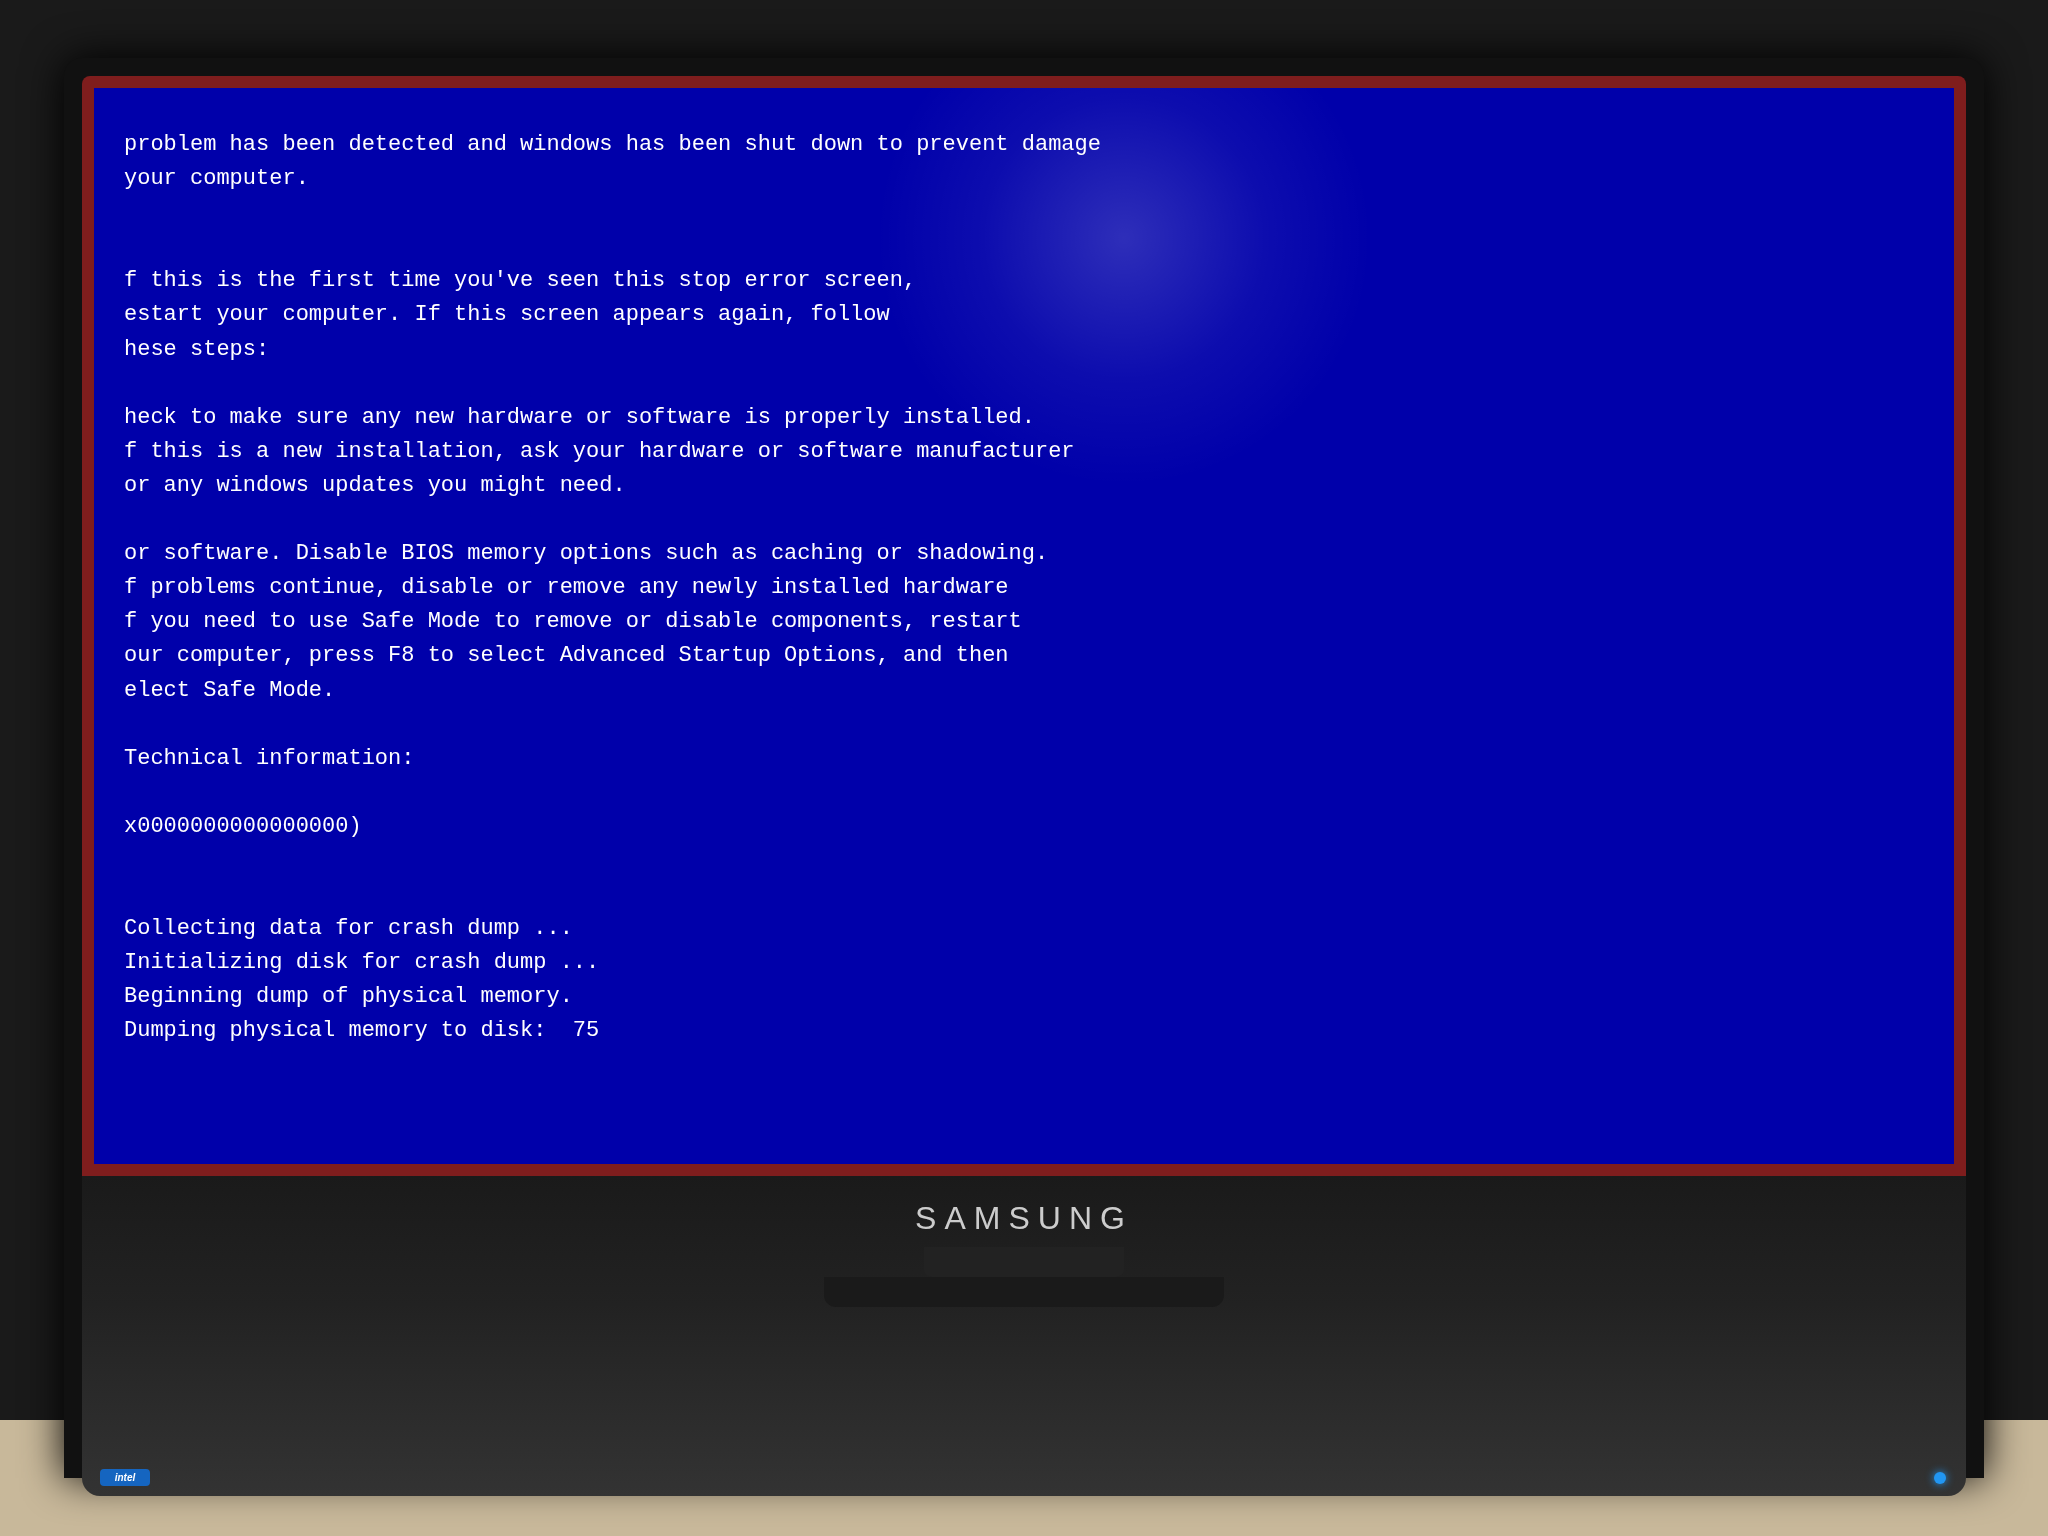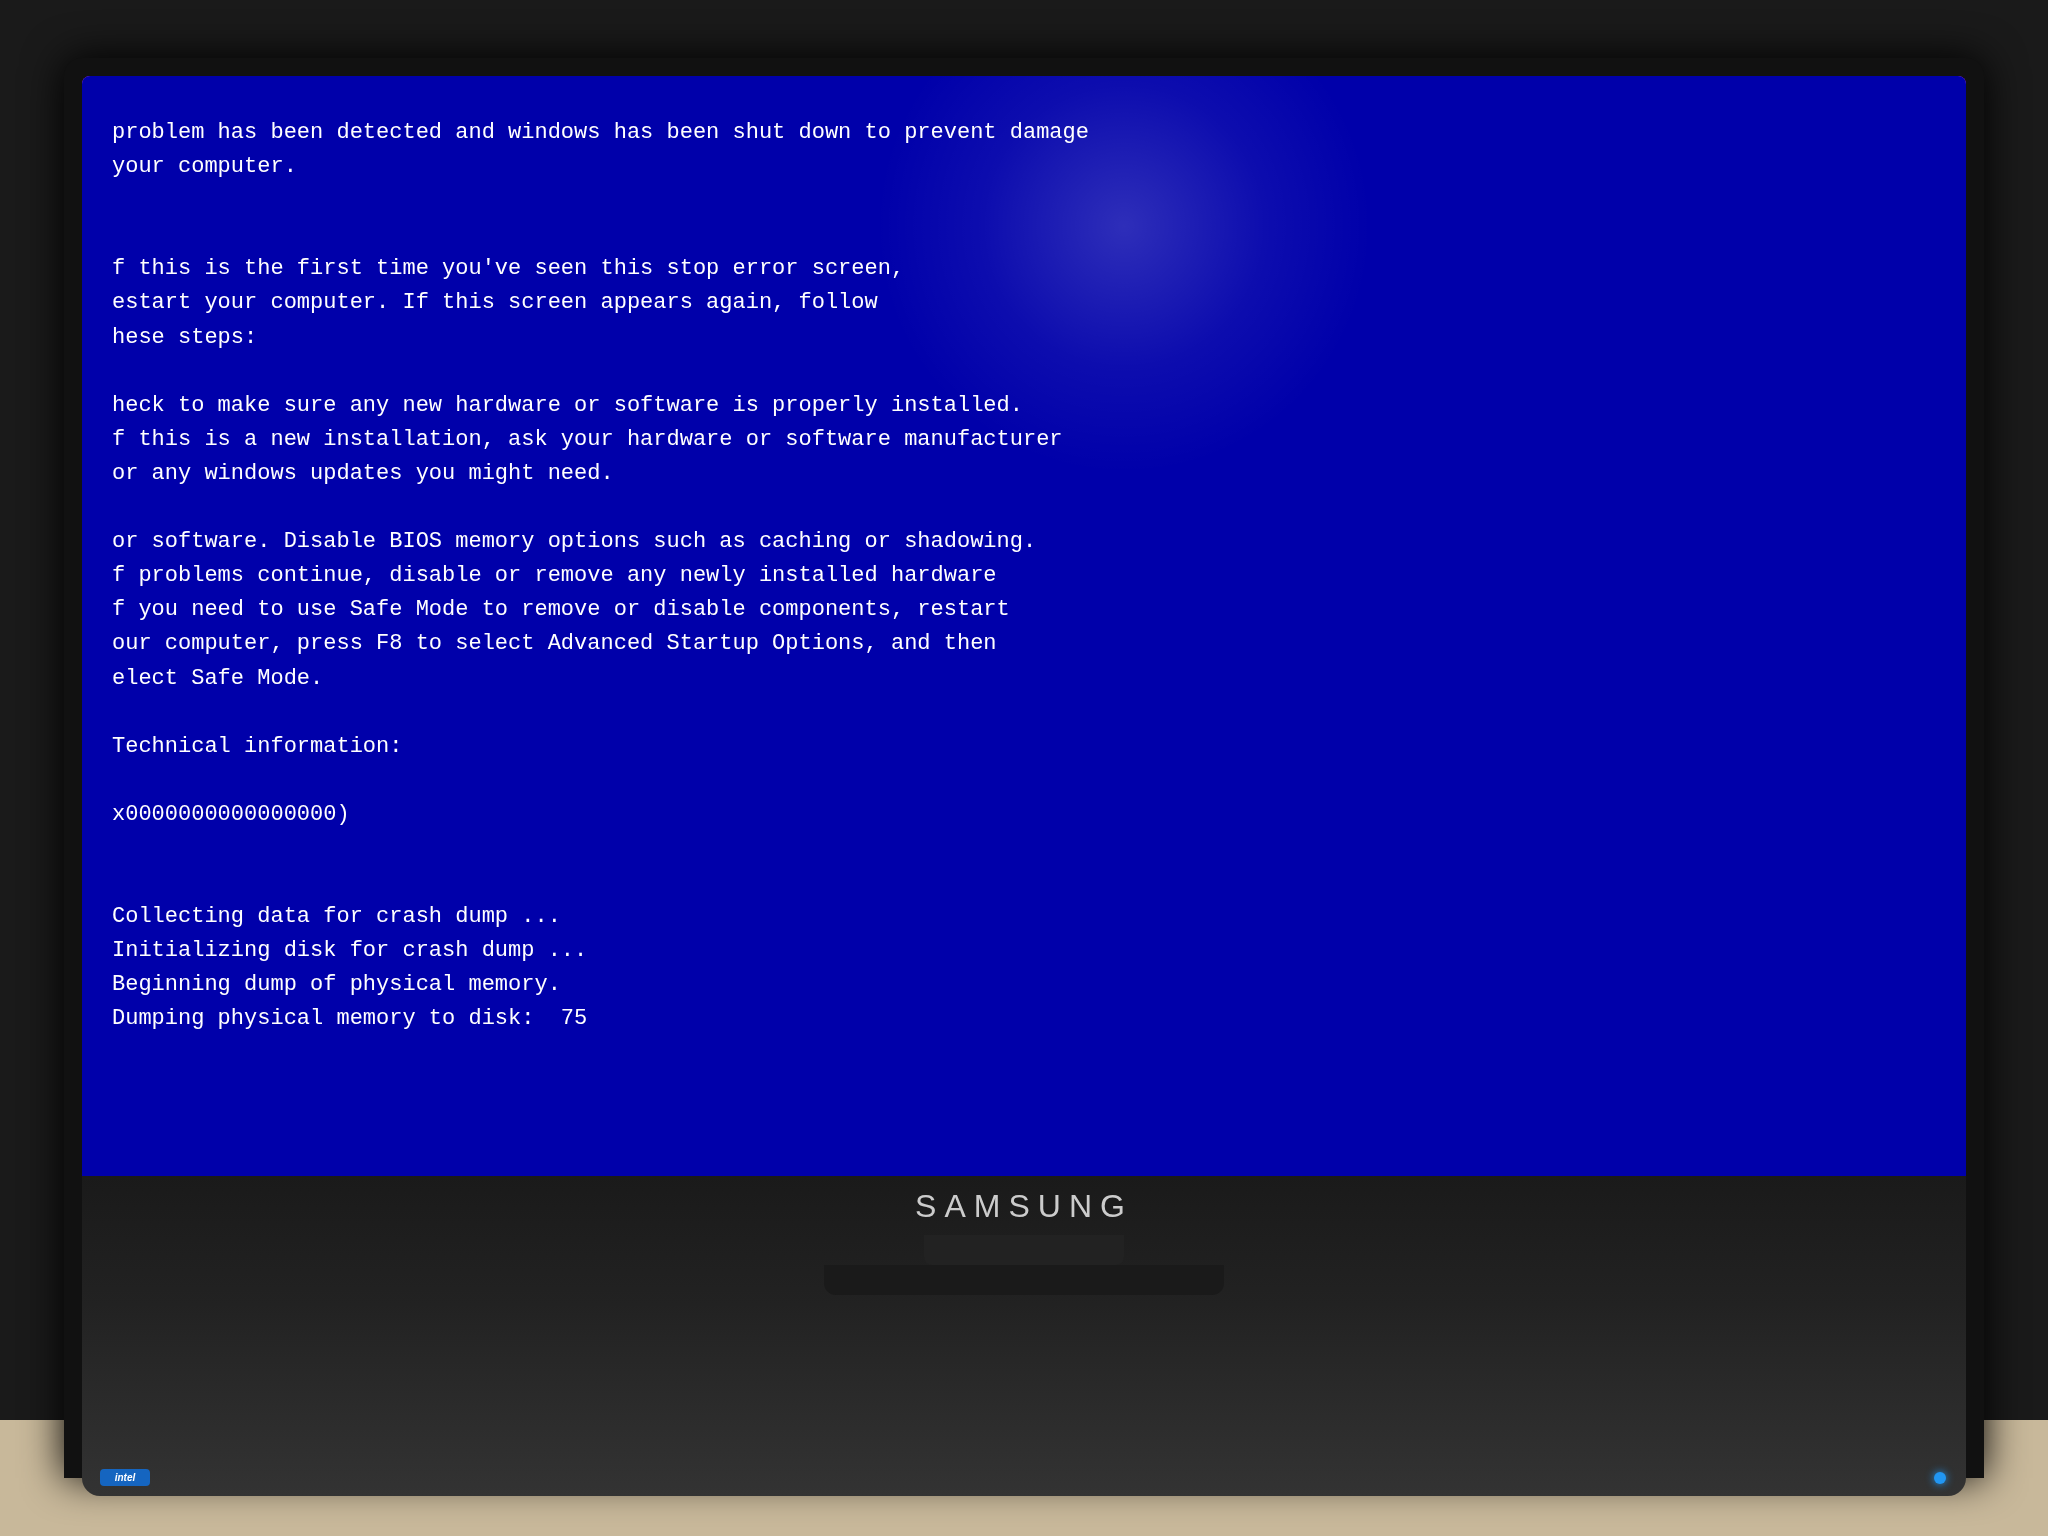--- a/index.html
+++ b/index.html
@@ -22,23 +22,23 @@
       background: #111;
       border-radius: 18px 18px 0 0;
       padding: 18px 18px 0 18px;
       position: relative;
       box-shadow: 0 0 40px #000;
     }
 
     .monitor-screen-bezel {
       width: 100%;
       height: 1100px;
-      background: #d946ef;
+      background: #7f1d1d;
       border-radius: 8px 8px 0 0;
-      padding: 0;
+      padding: 12px;
       overflow: hidden;
       position: relative;
     }
 
     .bsod {
       width: 100%;
       height: 100%;
       background: #0000aa;
       color: #ffffff;
       font-family: 'Courier New', Courier, monospace;
@@ -95,21 +95,21 @@
       padding-top: 10px;
       position: relative;
     }
 
     .monitor-brand {
       color: #ccc;
       font-size: 32px;
       font-family: Arial, sans-serif;
       letter-spacing: 8px;
       font-weight: 300;
-      margin-top: 2px;
+      margin-top: 14px;
     }
 
     .monitor-stand-top {
       width: 200px;
       height: 30px;
       background: #222;
       border-radius: 0 0 8px 8px;
       margin-top: 10px;
     }
 

